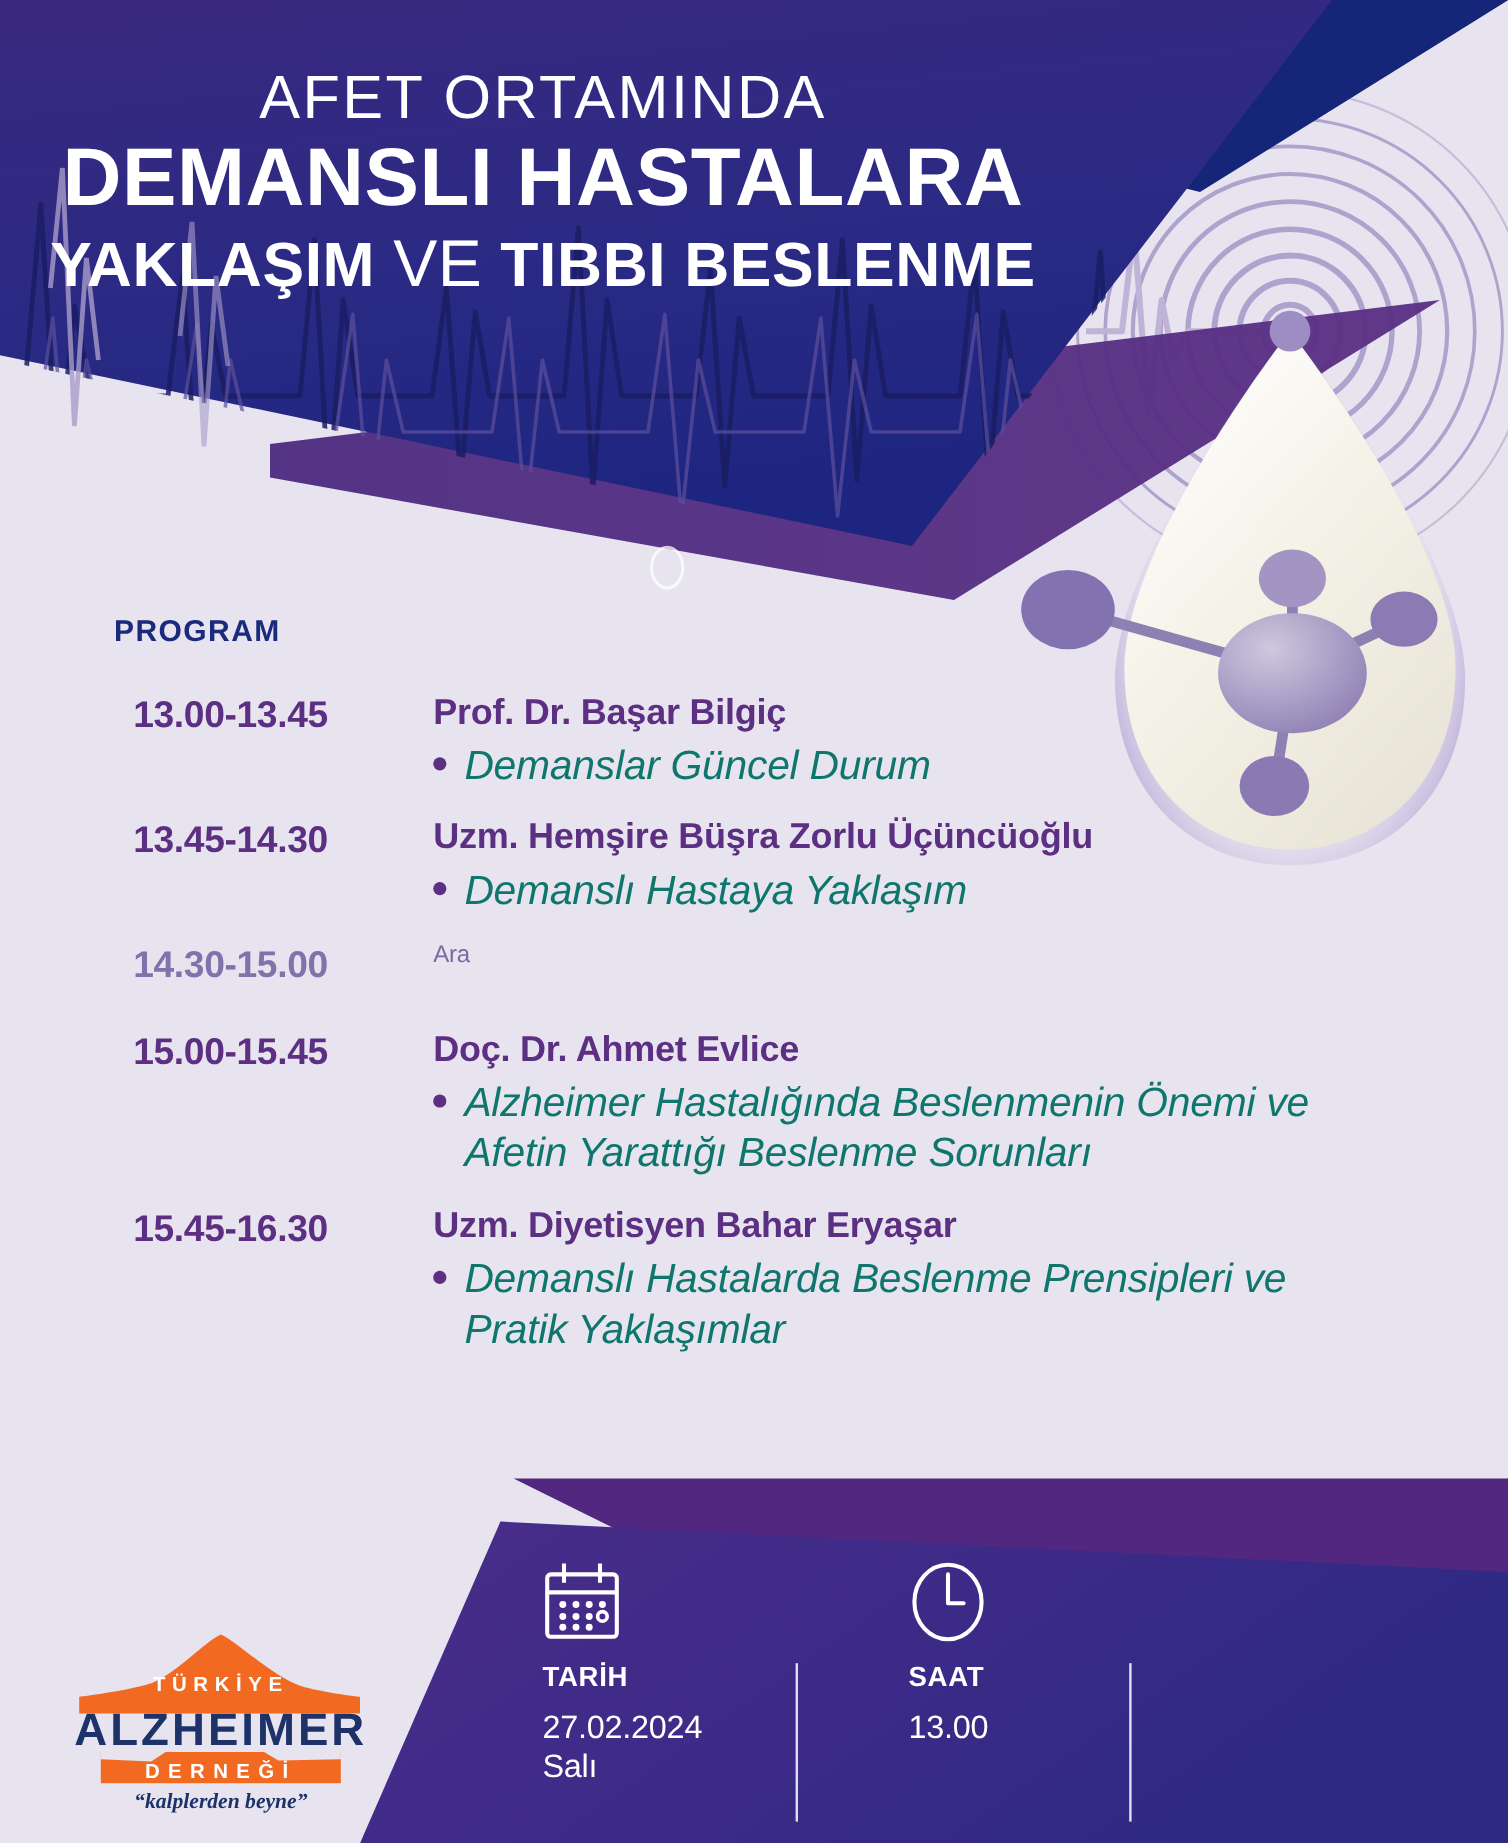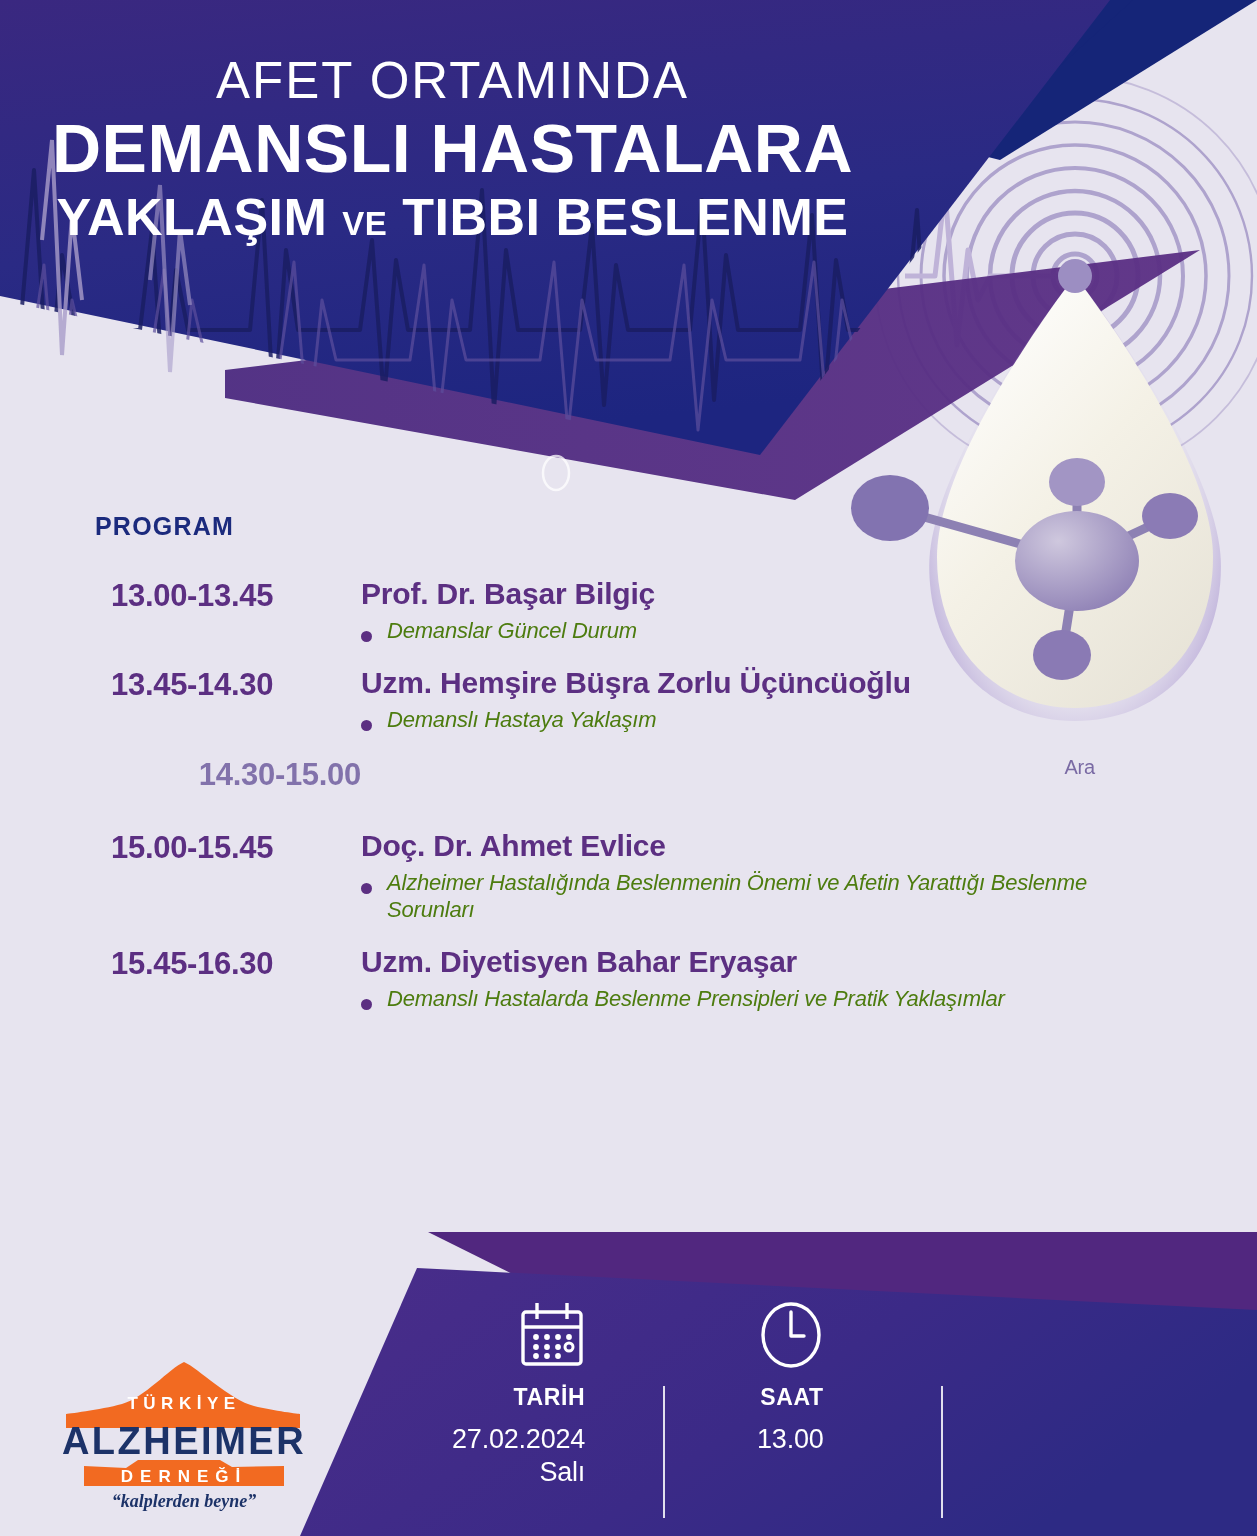--- a/index.html
+++ b/index.html
@@ -38,22 +38,22 @@
     font-weight:700;
     letter-spacing:0.5px;
   }
   .title-line3 {
     font-size:52px;
     font-weight:700;
     letter-spacing:0.5px;
     white-space:nowrap;
   }
   .title-line3 .ve {
-    font-weight:700;
-    font-size:33px;
+    font-weight:400;
+    font-size:55px;
   }
 
   
   .program-wrap {
     position:absolute;
     left:95px; top:512px;
     width:1000px;
     z-index:7;
   }
   .program-label {
@@ -75,49 +75,48 @@
   }
   .prow .body { flex:1; }
   .prow .speaker {
     font-size:30px;
     font-weight:700;
     color:#5c2f82;
     letter-spacing:-0.2px;
     margin-bottom:6px;
   }
   .prow .topic {
-    font-size:22px;
+    font-size:34px;
     font-style:italic;
-    color:#4d7c0f;
+    color:#0f766e;
     line-height:1.24;
     position:relative;
     padding-left:26px;
     letter-spacing:-0.2px;
   }
   .prow .topic::before {
     content:"";
     position:absolute;
     left:0; top:14px;
     width:11px; height:11px;
     border-radius:50%;
     background:#5c2f82;
   }
   .prow.break .time { color:#8272ab; font-weight:700; }
   .prow.break .speaker { color:#7a6aa4; font-weight:400; font-size:20px; }
-  .prow.break { margin-bottom:36px;text-align:right; }
+  .prow.break { margin-bottom:36px; }
 
   
   .footer-info {
     position:absolute;
     left:0; top:1300px;
     width:1257px;
     height:236px;
     z-index:8;
     color:#ffffff;
-    text-align:right;
   }
   .finfo {
     position:absolute;
     top:0;
   }
   .finfo .icon { height:74px; margin-bottom:10px; }
   .finfo .lbl {
     font-size:23px;
     font-weight:700;
     letter-spacing:0.6px;

